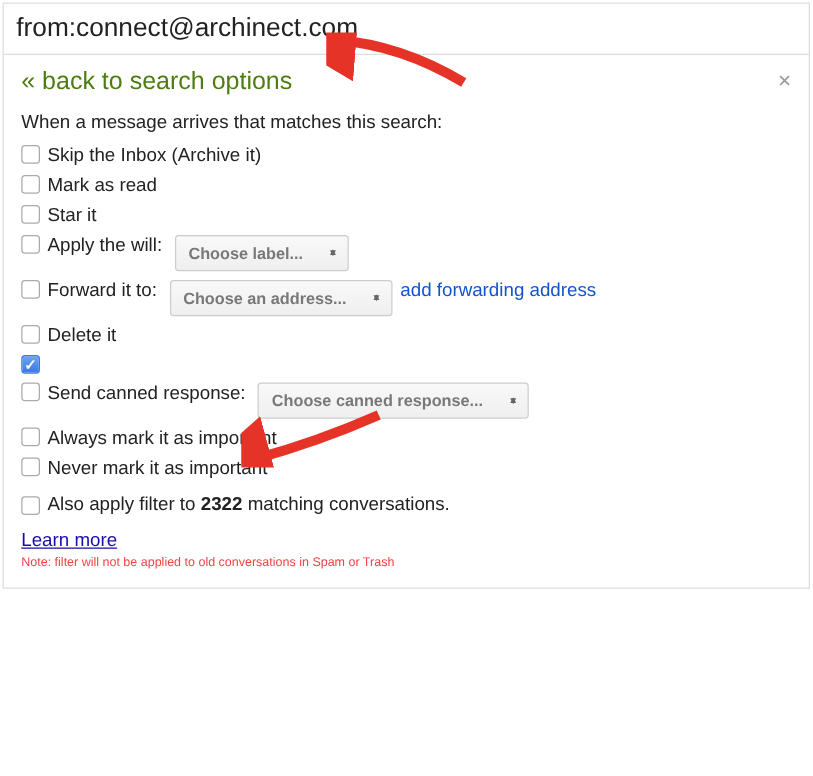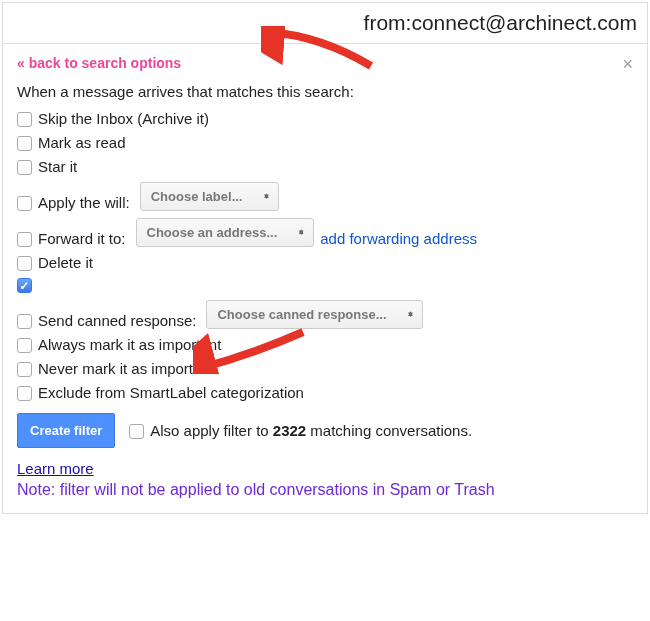--- a/index.html
+++ b/index.html
@@ -13,48 +13,46 @@
     width: 650px;
   }
   .panel {
     border: 1px solid #ddd;
     width: 100%;
   }
   .search-bar {
     border-bottom: 1px solid #ddd;
     padding: 8px 10px;
     font-size: 21px;
-    text-align: right;
   }
   .content {
     padding: 10px 14px 14px 14px;
     position: relative;
   }
   .close-x {
     position: absolute;
     top: 10px;
     right: 14px;
     color: #999;
     font-size: 18px;
     cursor: pointer;
   }
   .back-link {
-    color: #ec4899;
-    font-size: 14px;
+    color: #4d7c0f;
+    font-size: 20px;
     cursor: pointer;
     display: inline-block;
     margin-bottom: 8px;
-    font-weight: bold;
   }
   .intro {
     margin: 4px 0 10px 0;
   }
   .row {
     display: flex;
-    align-items: flex-end;
+    align-items: flex-start;
     margin: 7px 0;
     gap: 6px;
   }
   .cb {
     width: 15px;
     height: 15px;
     border: 1px solid #aaa;
     border-radius: 3px;
     background: #fff;
     display: inline-flex;
@@ -120,22 +118,22 @@
     gap: 14px;
   }
   .learn {
     display: inline-block;
     margin-top: 12px;
     color: #1a0dab;
     text-decoration: underline;
     cursor: pointer;
   }
   .note {
-    font-size: 16px;
-    color: #6d28d9;
+    font-size: 10px;
+    color: #ef4444;
     margin-top: 4px;
   }
   .arrow-annot {
     position: absolute;
     pointer-events: none;
   }
 </style>
 </head>
 <body>
 
@@ -215,27 +213,22 @@
     <div class="row">
       <span class="cb"></span>
       <span class="label-text">Always mark it as important</span>
     </div>
 
     <div class="row">
       <span class="cb"></span>
       <span class="label-text">Never mark it as important</span>
     </div>
 
-    <div class="row">
-      <span class="cb"></span>
-      <span class="label-text">Exclude from SmartLabel categorization</span>
-    </div>
 
     <div class="footer-row">
-      <button class="btn-primary">Create filter</button>
       <span style="display:inline-flex;align-items:flex-end;gap:6px;">
         <span class="cb"></span>
         <span>
           <span>Also apply filter to </span><b>2322</b><span> matching conversations.</span>
         </span>
       </span>
     </div>
 
     <span class="learn">Learn more</span>
     <div class="note">Note: filter will not be applied to old conversations in Spam or Trash</div>

